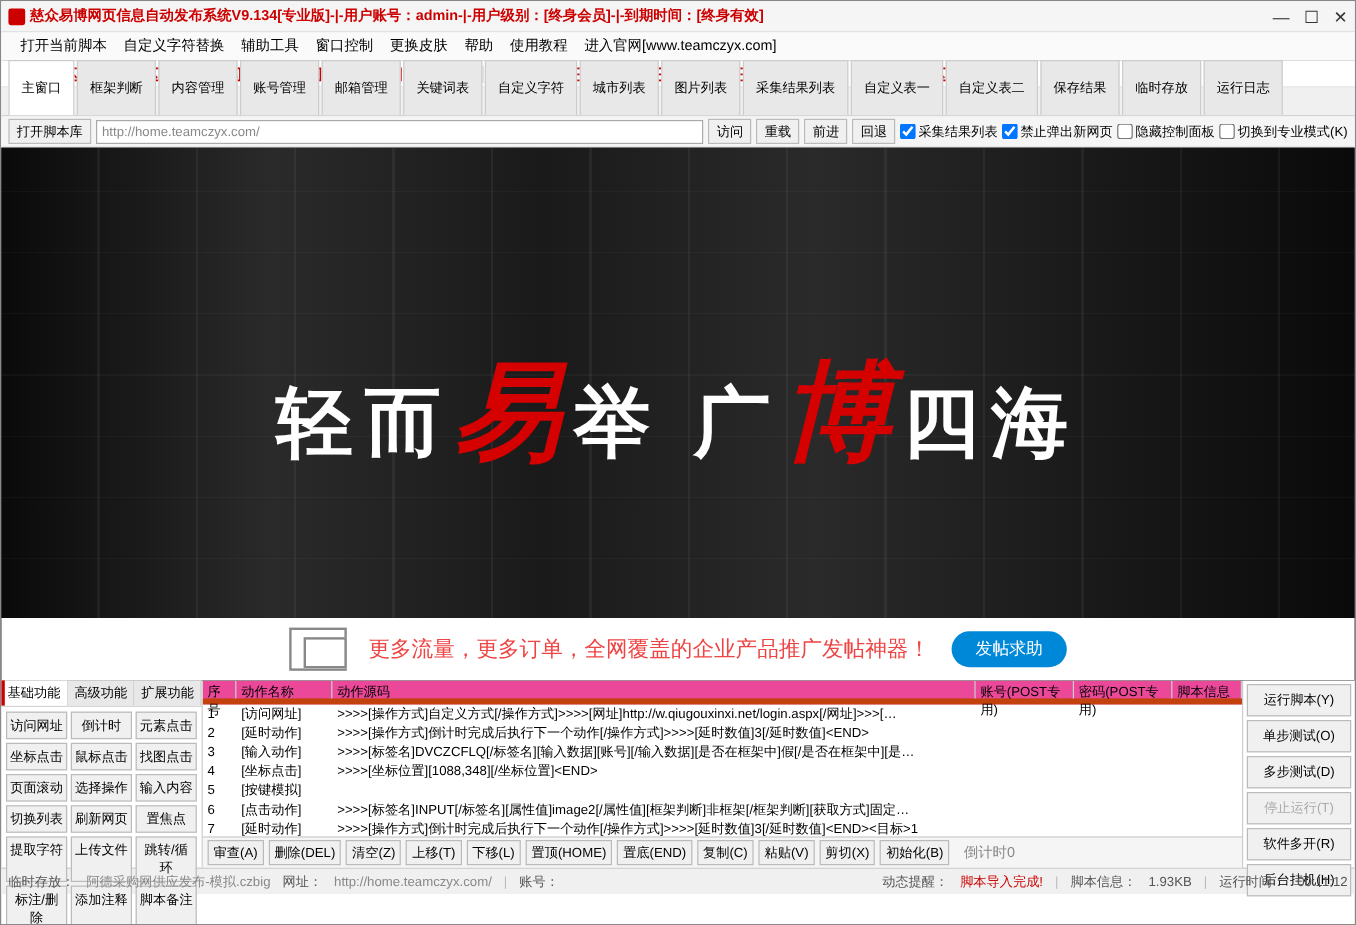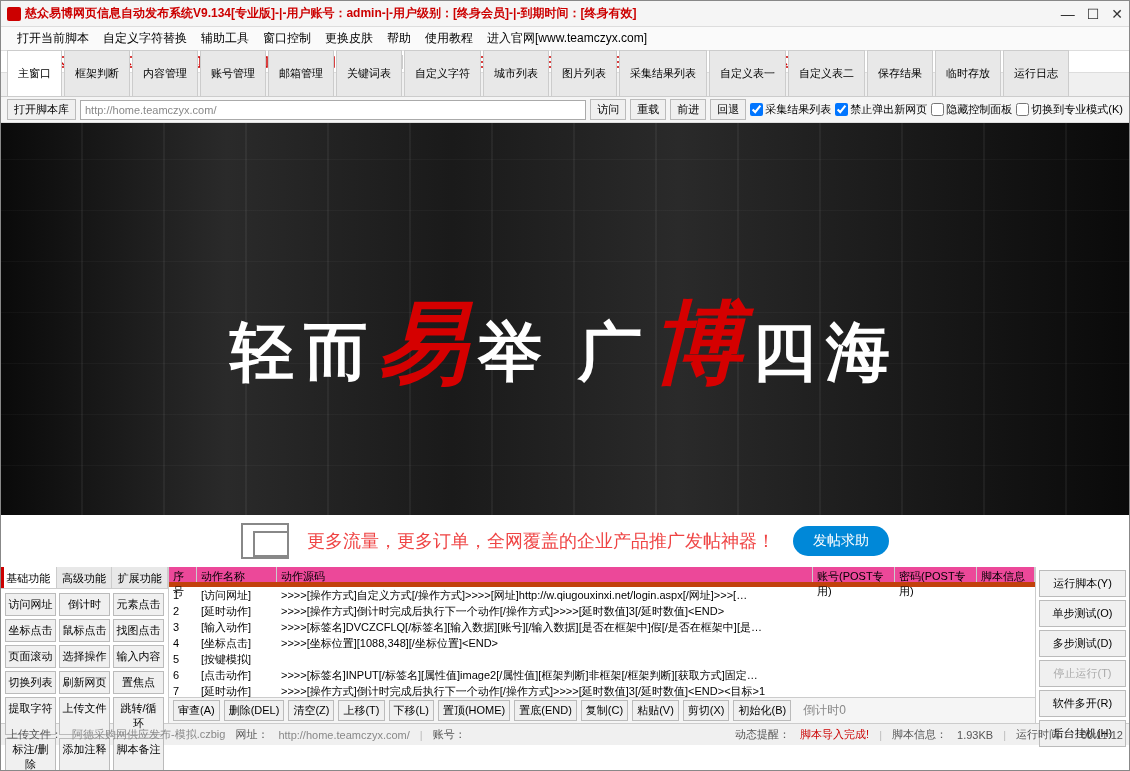--- a/index.html
+++ b/index.html
@@ -417,21 +417,21 @@
       <div class="btn">运行脚本(Y)</div>
       <div class="btn">单步测试(O)</div>
       <div class="btn">多步测试(D)</div>
       <div class="btn disabled">停止运行(T)</div>
       <div class="btn">软件多开(R)</div>
       <div class="btn">后台挂机(H)</div>
     </div>
 </div>
 
 <div class="statusbar">
-  <span>上传文件：</span>
+  <span>临时存放：</span>
   <span style="color:#888">阿德采购网供应发布-模拟.czbig</span>
   <span>网址：</span>
   <span style="color:#888">http://home.teamczyx.com/</span>
   <span class="sep">|</span>
   <span>账号：</span>
   <span class="fill"></span>
   <span>动态提醒：</span>
   <span class="hot">脚本导入完成!</span>
   <span class="sep">|</span>
   <span>脚本信息：</span>

